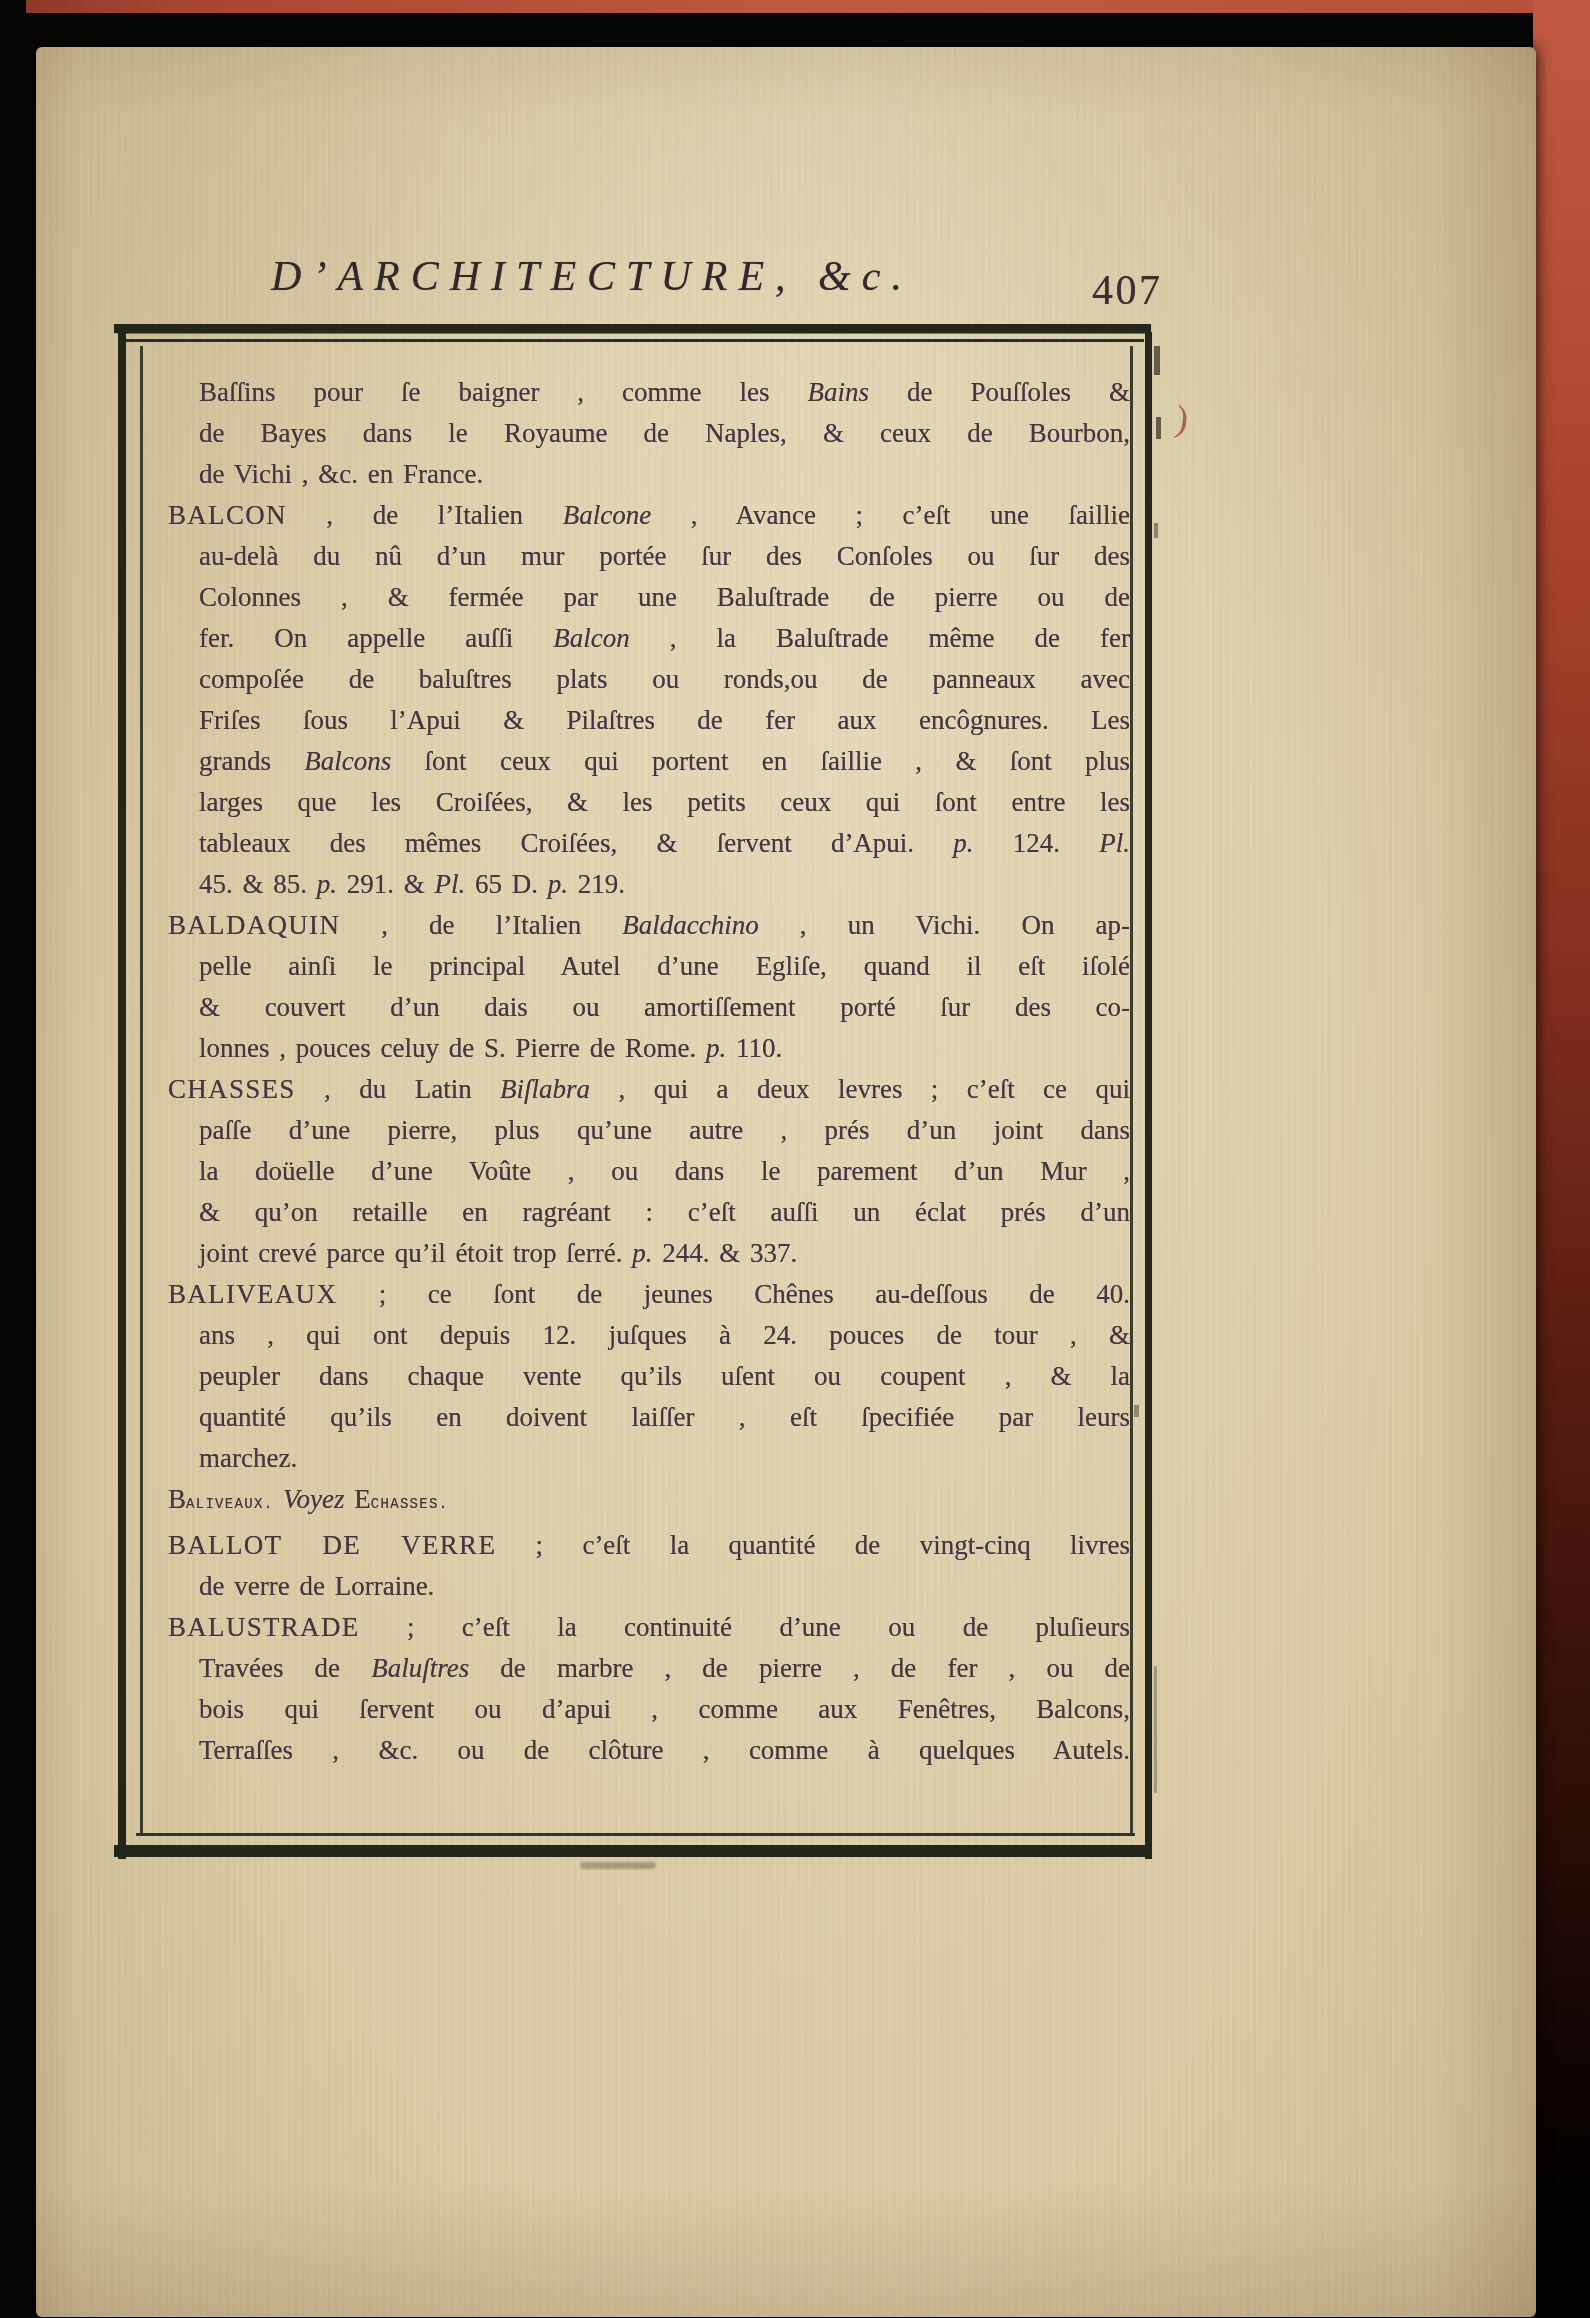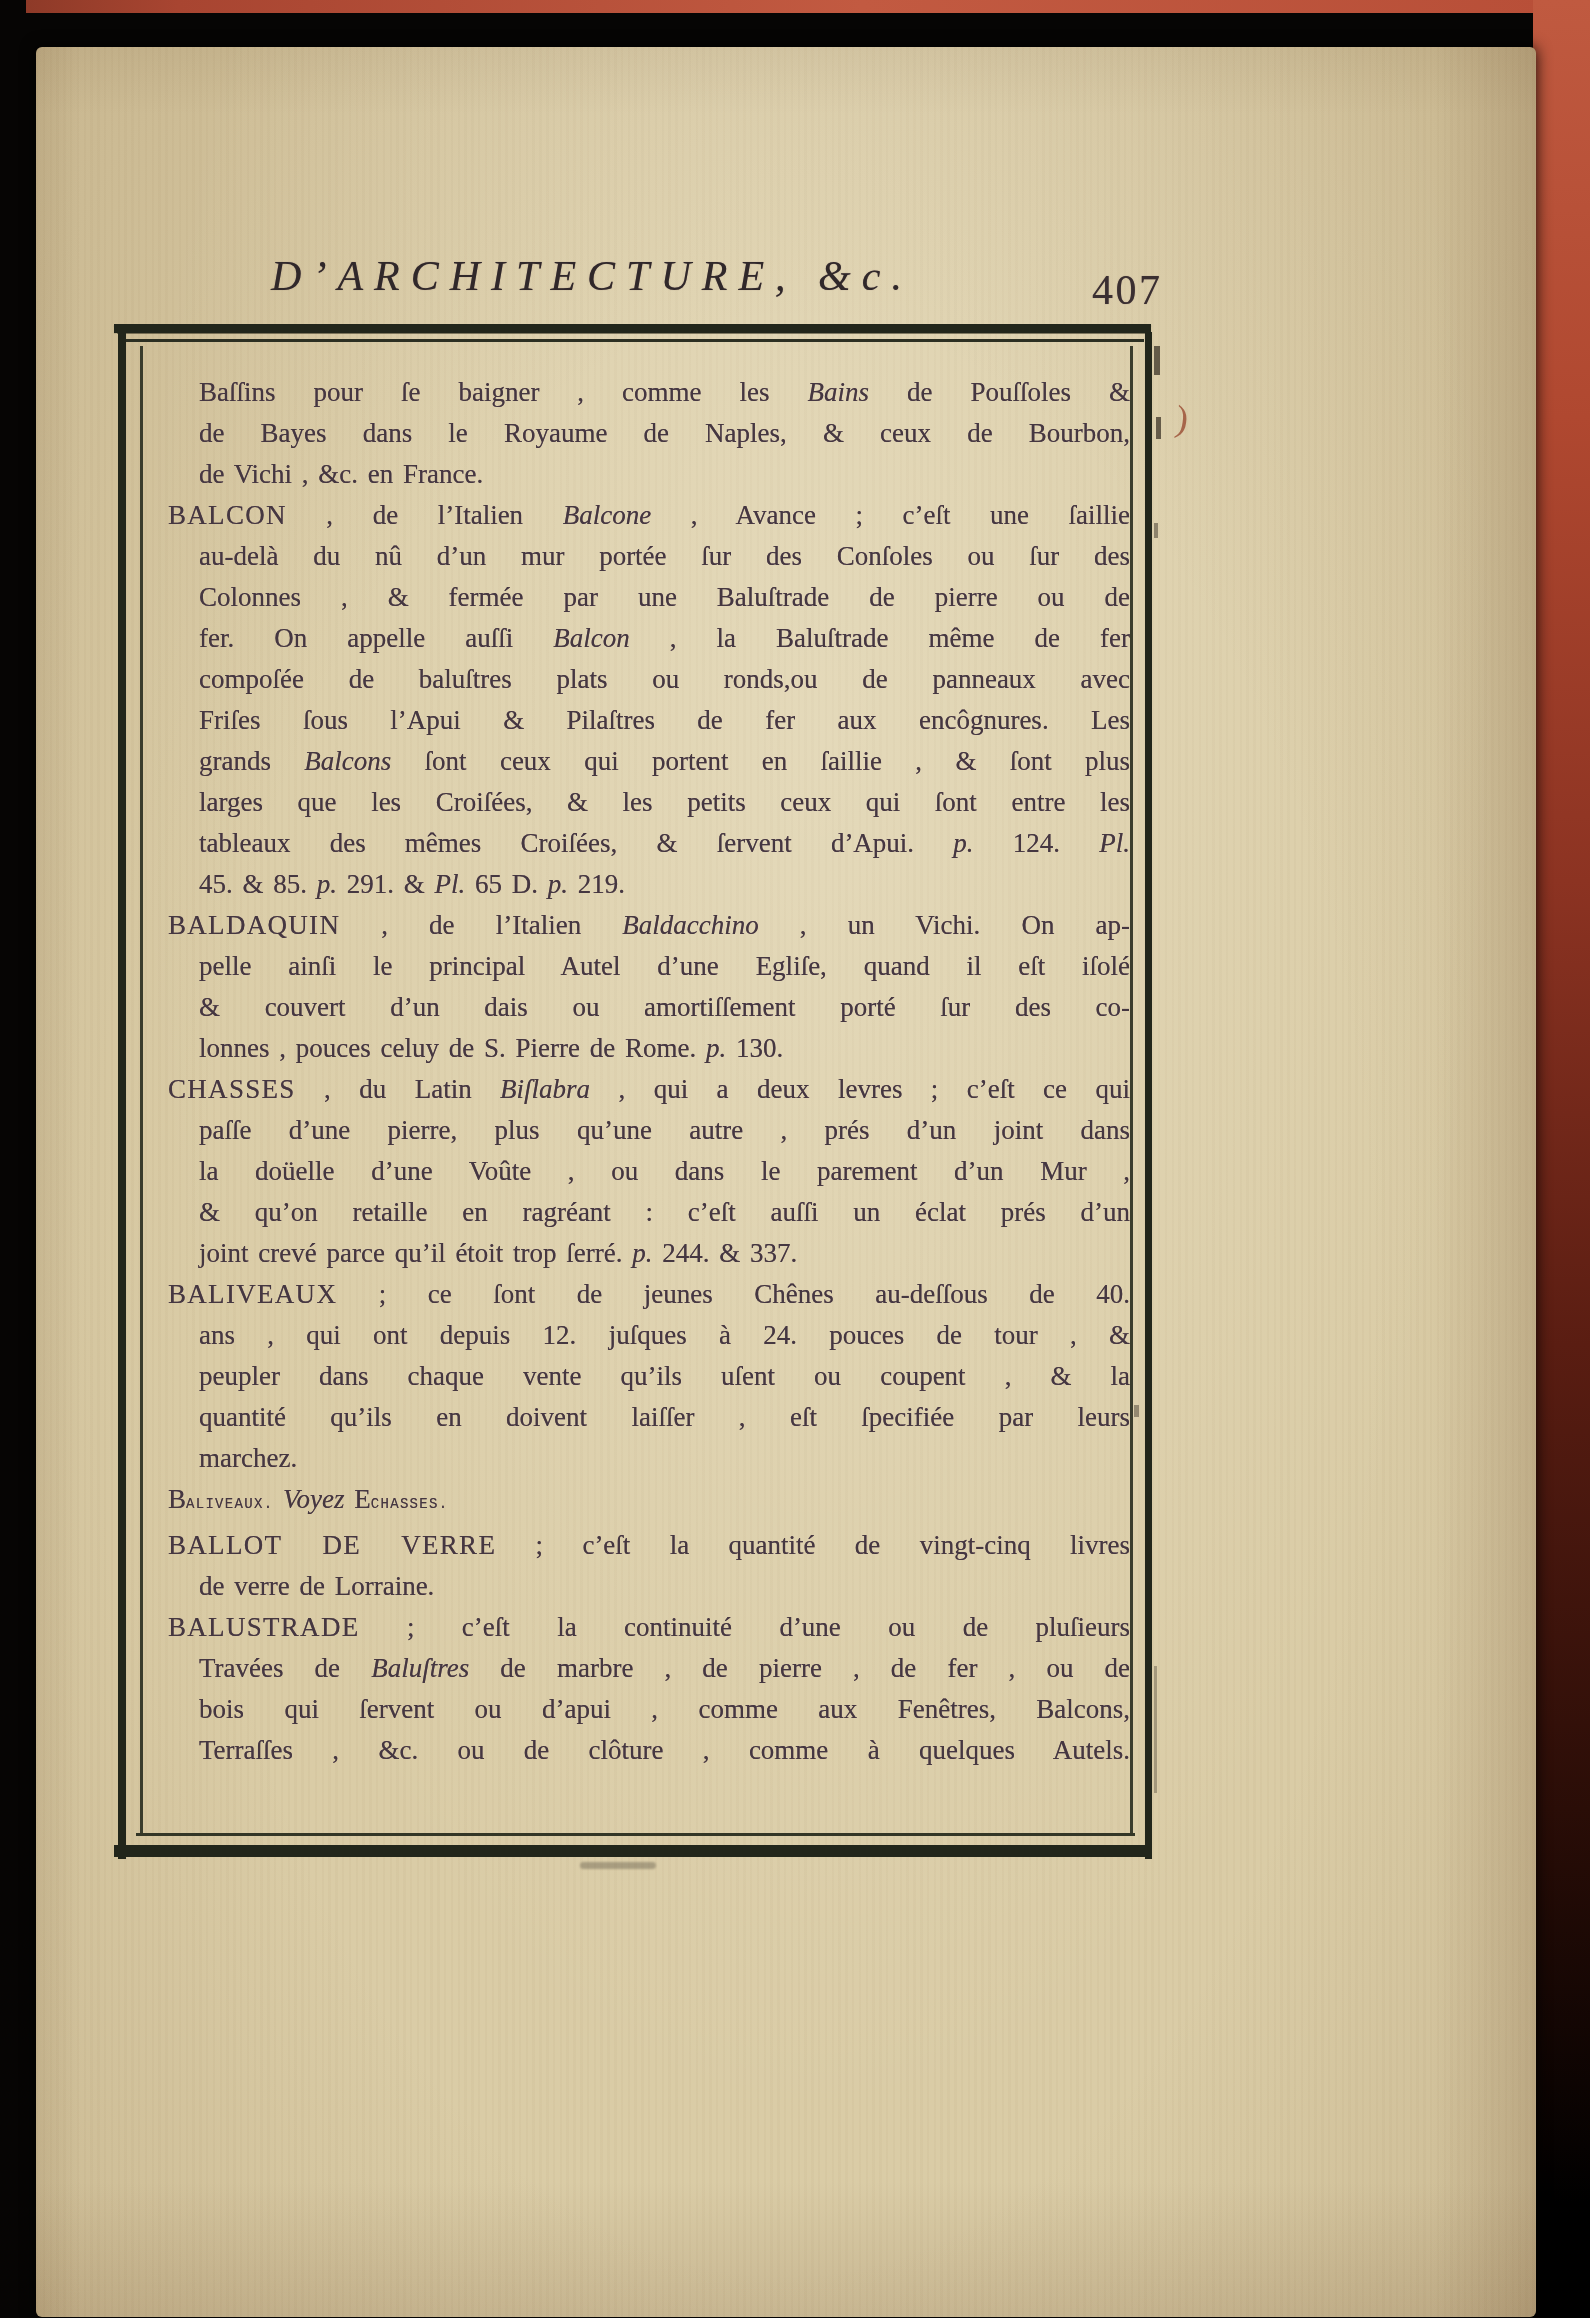--- a/index.html
+++ b/index.html
@@ -94,21 +94,21 @@
           <div class="line j ind"><span class="seg-r">Friſes ſous l’Apui &amp; Pilaſtres de fer aux encôgnures. Les</span></div>
           <div class="line j ind"><span class="seg-r">grands </span><span class="seg-i">Balcons</span><span class="seg-r"> ſont ceux qui portent en ſaillie , &amp; ſont plus</span></div>
           <div class="line j ind"><span class="seg-r">larges que les Croiſées, &amp; les petits ceux qui ſont entre les</span></div>
           <div class="line j ind"><span class="seg-r">tableaux des mêmes Croiſées, &amp; ſervent d’Apui. </span><span class="seg-i">p.</span><span class="seg-r"> 124. </span><span class="seg-i">Pl.</span></div>
           <div class="line ind"><span class="seg-r">45. &amp; 85. </span><span class="seg-i">p.</span><span class="seg-r"> 291. &amp; </span><span class="seg-i">Pl.</span><span class="seg-r"> 65 D. </span><span class="seg-i">p.</span><span class="seg-r"> 219.</span></div>
         </div>
         <div class="entry">
           <div class="line j"><span class="seg-h">BALDAQUIN</span><span class="seg-r"> , de l’Italien </span><span class="seg-i">Baldacchino</span><span class="seg-r"> , un Vichi. On ap-</span></div>
           <div class="line j ind"><span class="seg-r">pelle ainſi le principal Autel d’une Egliſe, quand il eſt iſolé</span></div>
           <div class="line j ind"><span class="seg-r">&amp; couvert d’un dais ou amortiſſement porté ſur des co-</span></div>
-          <div class="line ind"><span class="seg-r">lonnes , pouces celuy de S. Pierre de Rome. </span><span class="seg-i">p.</span><span class="seg-r"> 130.</span></div>
+          <div class="line ind"><span class="seg-r">lonnes , pouces celuy de S. Pierre de Rome. </span><span class="seg-i">p.</span><span class="seg-r"> 110.</span></div>
         </div>
         <div class="entry">
           <div class="line j"><span class="seg-h">CHASSES</span><span class="seg-r"> , du Latin </span><span class="seg-i">Biſlabra</span><span class="seg-r"> , qui a deux levres ; c’eſt ce qui</span></div>
           <div class="line j ind"><span class="seg-r">paſſe d’une pierre, plus qu’une autre , prés d’un joint dans</span></div>
           <div class="line j ind"><span class="seg-r">la doüelle d’une Voûte , ou dans le parement d’un Mur ,</span></div>
           <div class="line j ind"><span class="seg-r">&amp; qu’on retaille en ragréant : c’eſt auſſi un éclat prés d’un</span></div>
           <div class="line ind"><span class="seg-r">joint crevé parce qu’il étoit trop ſerré. </span><span class="seg-i">p.</span><span class="seg-r"> 244. &amp; 337.</span></div>
         </div>
         <div class="entry">
           <div class="line j"><span class="seg-h">BALIVEAUX</span><span class="seg-r"> ; ce ſont de jeunes Chênes au-deſſous de 40.</span></div>

